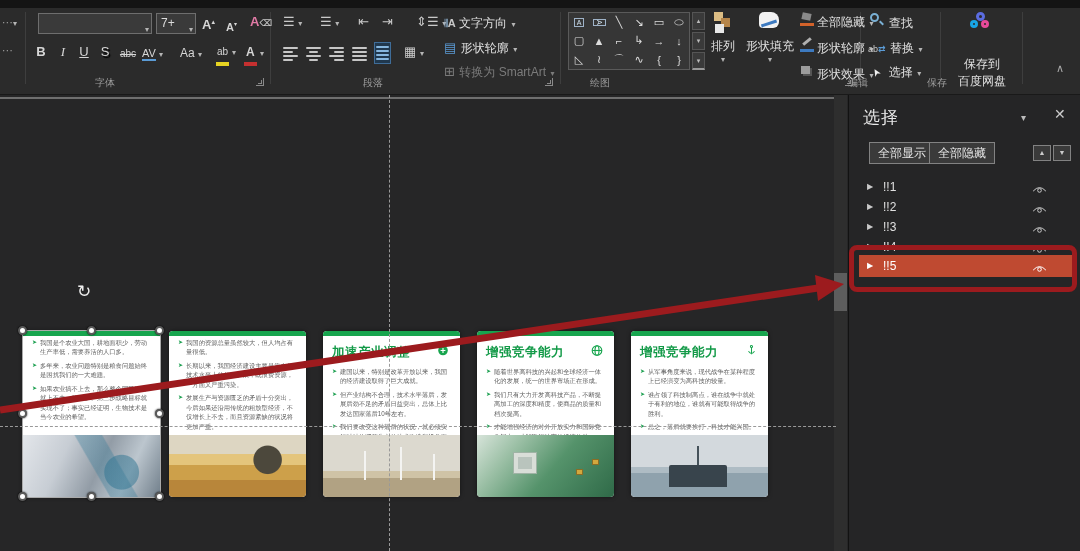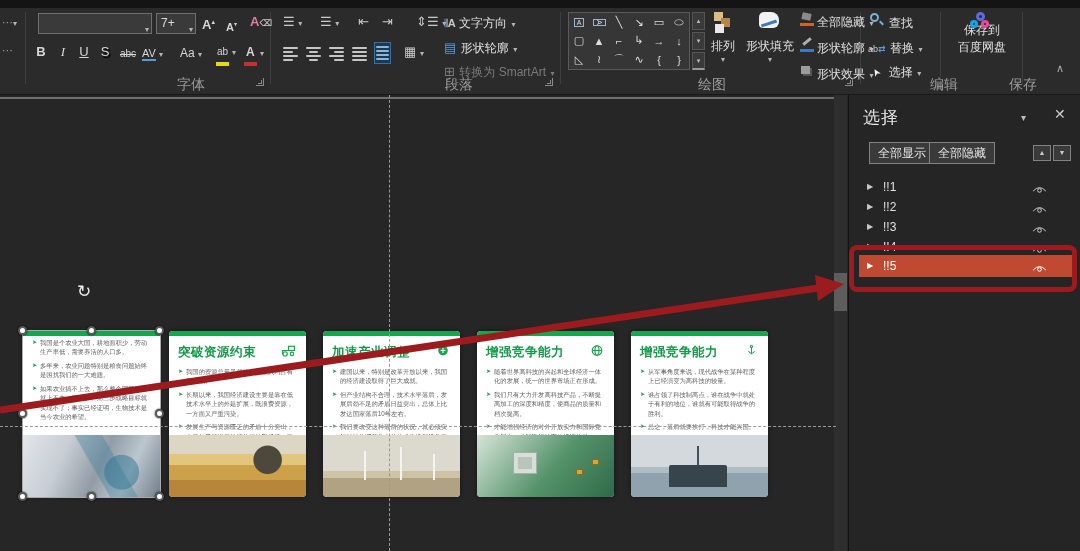--- a/index.html
+++ b/index.html
@@ -2,21 +2,21 @@
 <html><head>
 <meta charset="utf-8">
 <style>
   *{margin:0;padding:0;box-sizing:border-box;font-family:"Liberation Sans","DejaVu Sans",sans-serif}
   html,body{width:1080px;height:551px;overflow:hidden;background:#242424}
   .abs{position:absolute}
   
   #ribbon{position:absolute;left:0;top:0;width:1080px;height:95px;background:#2b2b2b;border-bottom:1px solid #191919}
   #topstrip{position:absolute;left:0;top:0;width:1080px;height:8px;background:#141414}
   .vsep{position:absolute;top:12px;height:72px;width:1px;background:#3e3e3e}
-  .glabel{position:absolute;top:76px;width:110px;text-align:right;font-size:14px;color:#9d9d9d}
+  .glabel{position:absolute;top:76px;width:110px;text-align:left;font-size:10px;color:#9d9d9d}
   .dlg{position:absolute;width:8px;height:8px;border-right:1px solid #8a8a8a;border-bottom:1px solid #8a8a8a}
   .dlg:after{content:"";position:absolute;right:1px;bottom:1px;width:3px;height:3px;border-right:1px solid #8a8a8a;border-bottom:1px solid #8a8a8a}
   .chev{color:#b5b5b5;font-size:8px}
   .rbtn{position:absolute;color:#d6d6d6;font-size:13px;line-height:20px;text-align:center;cursor:default}
   .combo{position:absolute;height:21px;background:#3a3a3a;border:1px solid #6e6e6e;color:#ddd;font-size:12px;line-height:19px;padding:0 4px}
   .combo .chev{position:absolute;right:2px;top:6px}
   .lbl12{font-size:12px;color:#e0e0e0}
   .gray{color:#7b7b7b!important}
   .al{display:inline-block;width:15px;vertical-align:middle}
   .al i{display:block;height:2px;margin:2px 0;background:#c6c6c6;border-radius:1px}
@@ -207,21 +207,21 @@
         <i class="colorbar" style="background:#3d7ac0"></i>
       </span>
     <span class="lbl12" style="margin-left:17px">形状轮廓</span> <span class="chev">▾</span>
   </div>
   <div class="abs" style="left:800px;top:64px">
     <span class="abs" style="width:14px;height:14px">
         <i style="position:absolute;left:1px;top:2px;width:9px;height:8px;background:#9c9c9c;box-shadow:2px 2px 0 #555;display:block"></i>
       </span>
     <span class="lbl12" style="margin-left:17px">形状效果</span> <span class="chev">▾</span>
   </div>
-  <div class="glabel" style="left:616px">绘图</div>
+  <div class="glabel" style="left:590px">绘图</div>
   <div class="dlg" style="left:845px;top:78px"></div>
 
   <div class="abs" style="left:870px;top:13px">
     <span class="mag"></span>
     <span class="lbl12" style="margin-left:19px">查找</span>
   </div>
   <div class="abs" style="left:868px;top:38px">
     <span style="font-size:9px;color:#c9c9c9"><span>ab</span><b style="color:#5b9bd5">⇄</b></span>
     <span class="lbl12">替换</span> <span class="chev">▾</span>
   </div>
@@ -230,21 +230,21 @@
     <span class="lbl12" style="margin-left:4px">选择</span> <span class="chev">▾</span>
   </div>
   <div class="glabel" style="left:848px">编辑</div>
 
   <div class="abs" style="left:946px;top:12px;width:72px;text-align:center">
     <span class="abs" style="left:24px;top:0;width:24px;height:22px">
       <i style="position:absolute;left:6px;top:0;width:9px;height:9px;border:3px solid #5b6ce0;border-radius:50%;display:block"></i>
       <i style="position:absolute;left:0;top:8px;width:8px;height:8px;border:3px solid #18a5e6;border-radius:50%;display:block"></i>
       <i style="position:absolute;left:11px;top:8px;width:8px;height:8px;border:3px solid #e84a9a;border-radius:50%;display:block"></i>
     </span>
-    <div class="lbl12" style="margin-top:10px">保存到</div>
+    <div class="lbl12" style="margin-top:44px">保存到</div>
     <div class="lbl12">百度网盘</div>
   </div>
   <div class="glabel" style="left:927px">保存</div>
 
   <div class="abs" style="left:1056px;top:62px;color:#aaa;font-size:11px">∧</div>
 </div>
 
 <div id="canvas"></div>
 <div id="slide-top"></div>
 <div id="scrolltrack"></div>
@@ -264,29 +264,20 @@
     <div class="bullet">
         <span class="arr">➤</span>
         <span class="txt">如果农业搞不上去，那么整个国民经济就上不去，第二步、第三步战略目标就实现不了；事实已经证明，生物技术是当今农业的希望。</span>
       </div>
   </div>
   <div class="photo ph1"></div>
 </div>
 
 <div class="card" style="left:169px">
   <div class="card-top"></div>
-  <div class="card-head">
-    <span class="card-title">突破资源约束</span>
-    <span class="card-icon"><svg width="17" height="15" viewBox="0 0 20 16">
-          <rect x="10" y="3" width="7" height="5"></rect>
-          <circle cx="6" cy="12" r="2.5"></circle>
-          <circle cx="14" cy="12" r="2"></circle>
-          <path d="M3 12 L3 8 L10 8"></path>
-        </svg></span>
-  </div>
   <div class="bullets">
     <div class="bullet">
         <span class="arr">➤</span>
         <span class="txt">我国的资源总量虽然较大，但人均占有量很低。</span>
       </div>
     <div class="bullet">
         <span class="arr">➤</span>
         <span class="txt">长期以来，我国经济建设主要是靠在低技术水平上的外延扩展，既浪费资源，一方面又严重污染。</span>
       </div>
     <div class="bullet">

